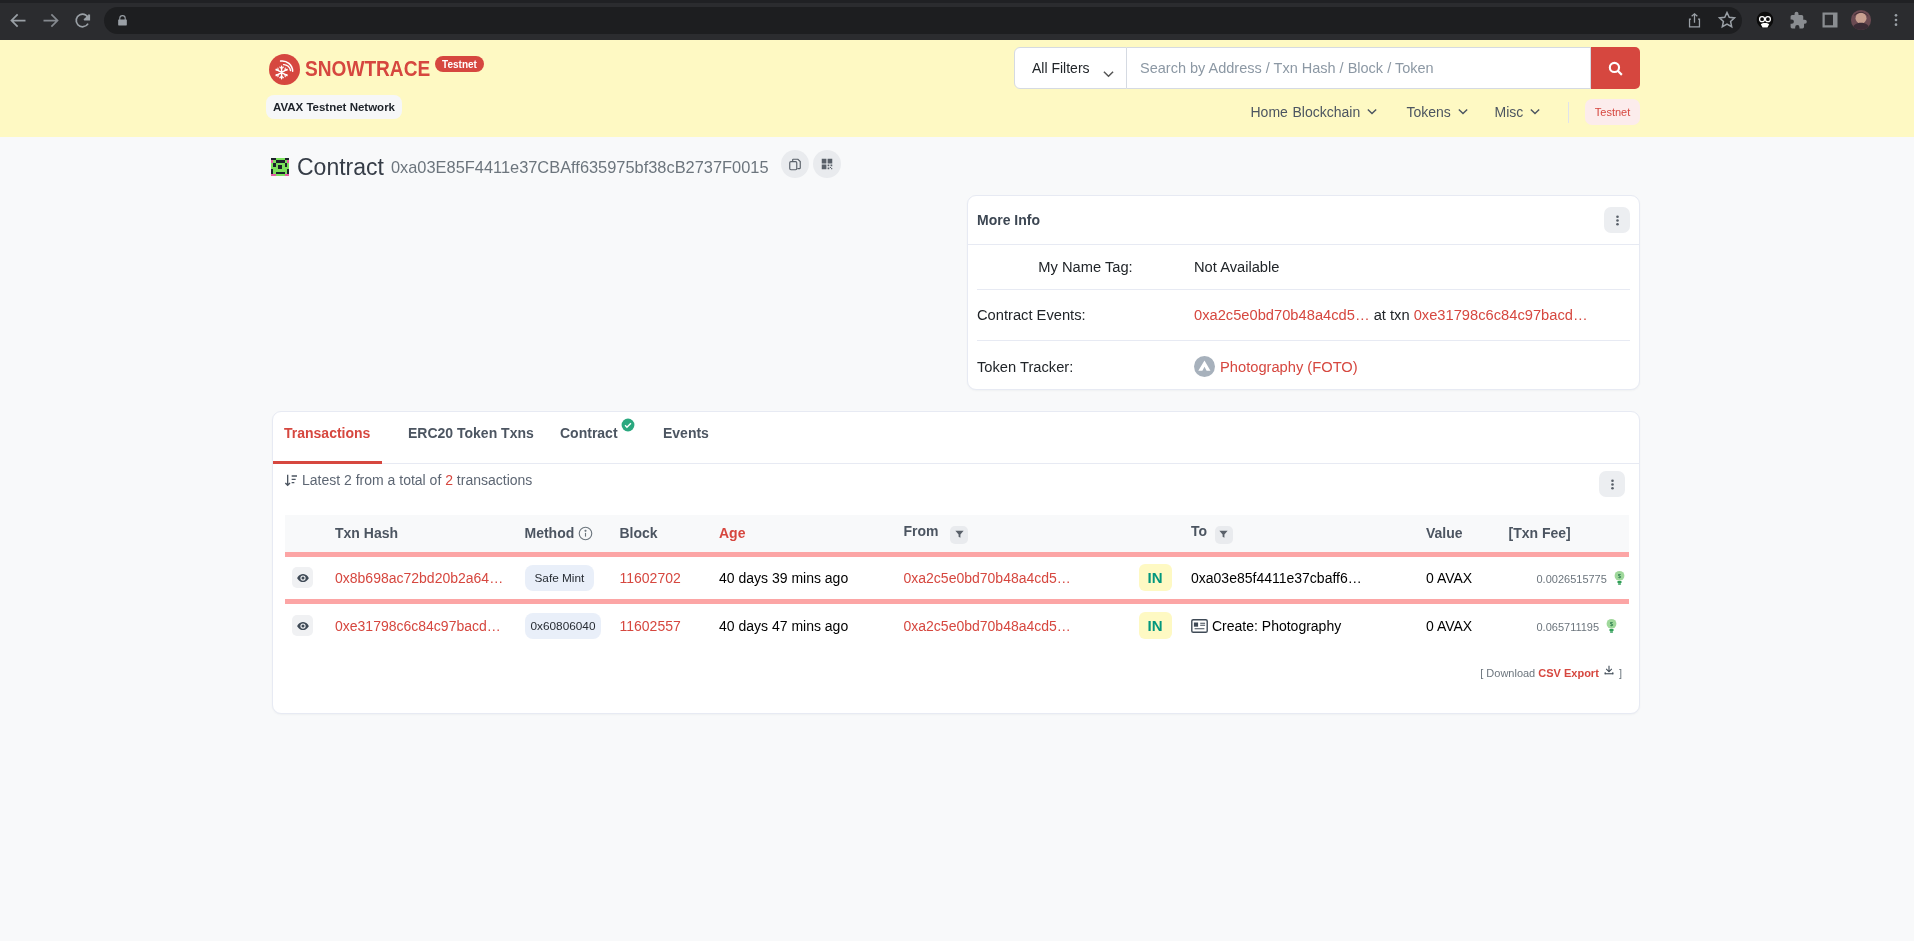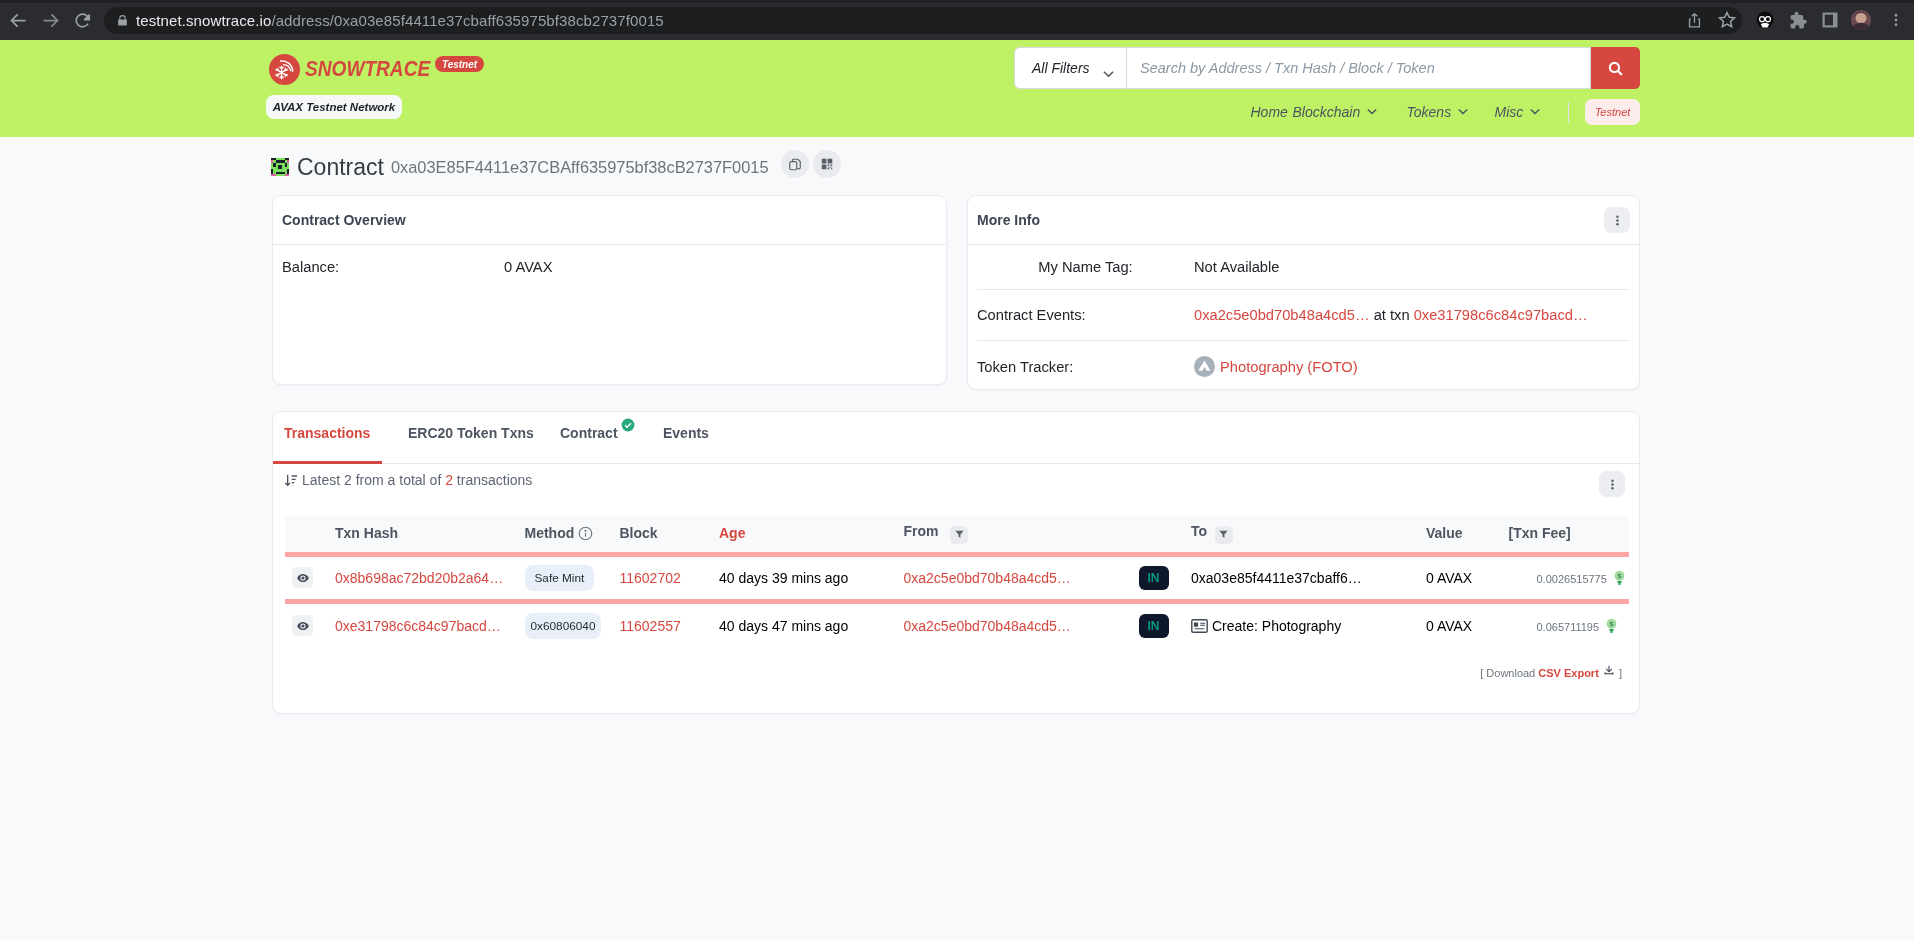--- a/index.html
+++ b/index.html
@@ -7,21 +7,21 @@
 
 
 #chrome { position:absolute; top:0; left:0; width:1914px; height:40px; background:#2b2c2f; }
 #chrome .topline { position:absolute; top:0; left:0; width:100%; height:3px; background:#202124; }
 #urlpill { position:absolute; left:104px; top:7px; width:1638px; height:27px; border-radius:13.5px; background:#1d1e20; }
 .chromeicon { position:absolute; top:0; height:40px; display:flex; align-items:center; justify-content:center; color:#9aa0a6; }
 #url-text { position:absolute; left:136px; top:7px; height:27px; display:flex; align-items:center; font-size:15px; color:#9aa0a6; letter-spacing:0.1px;}
 #url-text b { color:#e9eaed; font-weight:500; }
 
 
-#siteheader { position:absolute; top:40px; left:0; width:1914px; height:97px; background:#bef264;font-style:italic; }
+#siteheader { position:absolute; top:40px; left:0; width:1914px; height:97px; background:#fef9c3; }
 #logoblock { position:absolute; left:269px; top:14px; height:34px; }
 #stword { display:inline-block; transform:scaleX(0.868); transform-origin:left center; position:relative; top:2px; }
 #stword2 { font-size:22px; font-weight:bold; color:#d6473f; letter-spacing:0px; }
 #testnetbadge { position:absolute; left:166px; top:2px; width:49px; height:16px; background:#d6473f; color:#fff; font-size:10px; font-weight:bold; border-radius:8px; display:flex; align-items:center; justify-content:center; }
 #avaxchip { position:absolute; left:266px; top:55px; width:136px; height:24px; background:#f6f7f8; border-radius:8px; font-size:11.5px; font-weight:bold; color:#1d2229; display:flex; align-items:center; justify-content:center; }
 
 #searchrow { position:absolute; left:1014px; top:7px; height:42px; display:flex; }
 #allfilters { width:113px; height:42px; border:1px solid #d5dae2; border-radius:6px 0 0 6px; background:#fff; display:flex; align-items:center; padding-left:17px; font-size:14px; color:#212529; position:relative;}
 #allfilters .chev { position:absolute; right:12px; top:17px; }
 #searchinput { width:464px; height:42px; border:1px solid #d5dae2; border-left:none; background:#fff; display:flex; align-items:center; padding-left:13px; font-size:14.5px; color:#8c98a4; }
@@ -71,21 +71,21 @@
 #txtable .c-method { width:95px; }
 #txtable .c-block { width:99.5px; }
 #txtable .c-age { width:184.5px; }
 #txtable .c-from { width:235px; }
 #txtable .c-in { width:52.5px; }
 #txtable .c-to { width:235px; }
 #txtable .c-val { width:82.5px; }
 .eyecirc { width:21px; height:21px; border-radius:5px; background:#f0f1f3; display:flex; align-items:center; justify-content:center; margin-left:7px;}
 .badge { display:inline-block; background:#e9eff9; border-radius:8px; font-size:11.8px; color:#272c33; padding:5px 8px; }
 .fchip { display:inline-flex; width:18px; height:18px; background:#e9ebee; border-radius:5px; align-items:center; justify-content:center; vertical-align:-4px; }
-.inbadge { display:inline-block; background:#0f172a; border-radius:6px; font-size:12px; font-weight:bold; color:#02977e; padding:5px 9px; }
+.inbadge { display:inline-block; background:#fef9c3; border-radius:6px; font-size:15px; font-weight:bold; color:#02977e; padding:5px 9px; }
 .feetxt { font-size:11px; color:#6c757d;margin-left:28px; }
 #csvrow { position:absolute; right:17px; top:252px; font-size:11px; color:#6c757d; }
 #csvrow b { color:#d6473f; }
 </style>
 </head>
 <body>
 
 <div id="chrome">
   <div class="topline"></div>
   <div id="urlpill"></div>
@@ -104,21 +104,20 @@
         <path d="M20 11a8 8 0 1 0-1 4.9"></path>
         <path d="M20 4v7h-7" stroke-width="0" fill="#9aa0a6"></path>
         <path d="M20.5 4.5V11H14" fill="none"></path>
       </svg>
   </div>
   <div class="chromeicon" style="left:113px;width:18px;">
     <svg width="13" height="15" viewBox="0 0 24 24" fill="#9aa0a6">
         <path d="M6 10V8a6 6 0 1 1 12 0v2h1a1 1 0 0 1 1 1v9a1 1 0 0 1-1 1H5a1 1 0 0 1-1-1v-9a1 1 0 0 1 1-1h1zm2 0h8V8a4 4 0 1 0-8 0v2z"></path>
       </svg>
   </div>
-  <div id="url-text"><b>testnet.snowtrace.io</b>/address/0xa03e85f4411e37cbaff635975bf38cb2737f0015</div>
 
   <div class="chromeicon" style="left:1683px;width:22px;">
     <svg width="17" height="19" viewBox="0 0 24 24" fill="none" stroke="#9aa0a6" stroke-width="1.8">
         <path d="M12 15V3M8 6l4-3.5L16 6"></path>
         <path d="M7 10H5v11h14V10h-2"></path>
       </svg>
   </div>
   <div class="chromeicon" style="left:1715px;width:24px;">
     <svg width="20" height="20" viewBox="0 0 24 24" fill="none" stroke="#9aa0a6" stroke-width="1.8">
         <path d="M12 3l2.7 5.8 6.3.7-4.7 4.3 1.3 6.2-5.6-3.2-5.6 3.2 1.3-6.2L3 9.5l6.3-.7z"></path>
@@ -238,27 +237,20 @@
         <rect x="3" y="7" width="12" height="14" rx="2"></rect>
         <path d="M8 7V4a1 1 0 0 1 1-1h8l4 4v11a1 1 0 0 1-1 1h-4"></path>
       </svg>
   </span>
   <span class="circbtn" style="position:absolute;left:813px;top:13px;">
     <svg width="14" height="14" viewBox="0 0 24 24" fill="#596069">
         <path d="M3 3h8v8H3zM6 6h2v2H6zM13 3h8v8h-8zM16 6h2v2h-2zM3 13h8v8H3zM6 16h2v2H6zM13 13h3v3h-3zM18 13h3v3h-3zM13 18h3v3h-3zM17 17h2v2h-2zM19 19h2v2h-2z"></path>
       </svg>
   </span>
 
-  <div class="card" id="card-overview">
-    <div class="cardhead">Contract Overview</div>
-    <div class="inforow">
-        <span class="ilabel">Balance:</span>
-        <span>0 AVAX</span>
-      </div>
-  </div>
 
   <div class="card" id="card-moreinfo">
     <div class="cardhead">More Info
       <span class="dotsbtn">
           <svg width="13" height="13" viewBox="0 0 24 24" fill="#596069">
             <circle cx="12" cy="5" r="2.4"></circle>
             <circle cx="12" cy="12" r="2.4"></circle>
             <circle cx="12" cy="19" r="2.4"></circle>
           </svg>
         </span>

